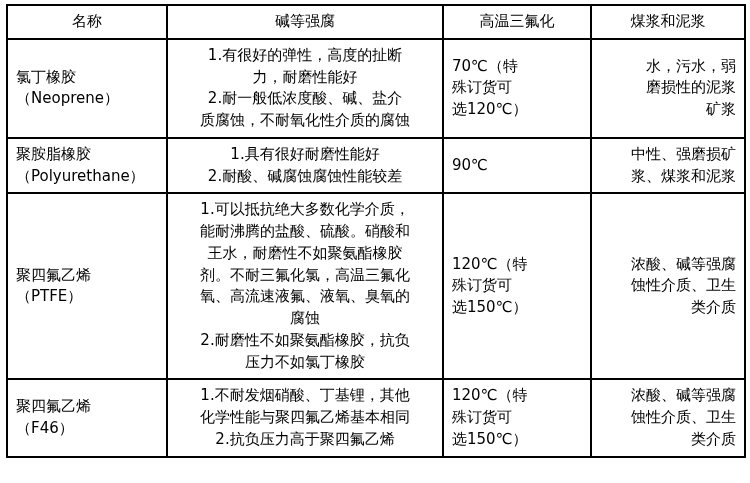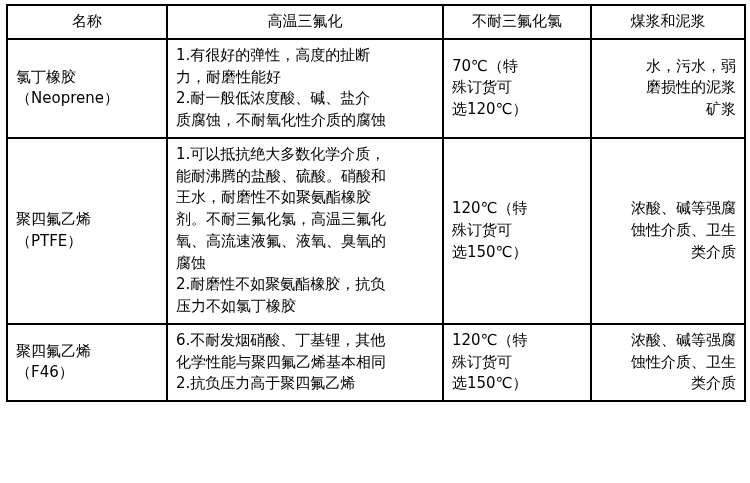--- a/index.html
+++ b/index.html
@@ -43,21 +43,21 @@
   col.c2 { width: 276px; }
   col.c3 { width: 148px; }
   col.c4 { width: 154px; }
 
   td.name {
     text-align: left;
     font-size: 15px;
     line-height: 1.5;
   }
   td.perf {
-    text-align: left;
+    text-align: center;
     font-size: 14.6px;
     line-height: 1.5;
   }
   td.temp {
     text-align: left;
     font-size: 15px;
     line-height: 1.5;
   }
   td.scope {
     text-align: right;
@@ -73,22 +73,22 @@
   <table class="spec">
     <colgroup>
       <col class="c1">
         <col class="c2">
         <col class="c3">
         <col class="c4">
     </colgroup>
     <thead>
       <tr>
         <th>名称</th>
+        <th>碱等强腐</th>
         <th>高温三氟化</th>
-        <th>不耐三氟化氯</th>
         <th>煤浆和泥浆</th>
       </tr>
     </thead>
     <tbody>
 
       <tr>
         <td class="name">
           <span class="line">氯丁橡胶</span>
           <span class="line">（Neoprene）</span>
         </td>
@@ -103,20 +103,37 @@
           <span class="line">殊订货可</span>
           <span class="line">选120℃）</span>
         </td>
         <td class="scope">
           <span class="line">水，污水，弱</span>
           <span class="line">磨损性的泥浆</span>
           <span class="line">矿浆</span>
         </td>
       </tr>
 
+      <tr>
+        <td class="name">
+          <span class="line">聚胺脂橡胶</span>
+          <span class="line">（Polyurethane）</span>
+        </td>
+        <td class="perf">
+          <span class="line">1.具有很好耐磨性能好</span>
+          <span class="line">2.耐酸、碱腐蚀腐蚀性能较差</span>
+        </td>
+        <td class="temp">
+          <span class="line">90℃</span>
+        </td>
+        <td class="scope">
+          <span class="line">中性、强磨损矿</span>
+          <span class="line">浆、煤浆和泥浆</span>
+        </td>
+      </tr>
 
       <tr>
         <td class="name">
           <span class="line">聚四氟乙烯</span>
           <span class="line">（PTFE）</span>
         </td>
         <td class="perf">
           <span class="line">1.可以抵抗绝大多数化学介质，</span>
           <span class="line">能耐沸腾的盐酸、硫酸。硝酸和</span>
           <span class="line">王水，耐磨性不如聚氨酯橡胶</span>
@@ -137,21 +154,21 @@
           <span class="line">类介质</span>
         </td>
       </tr>
 
       <tr>
         <td class="name">
           <span class="line">聚四氟乙烯</span>
           <span class="line">（F46）</span>
         </td>
         <td class="perf">
-          <span class="line">6.不耐发烟硝酸、丁基锂，其他</span>
+          <span class="line">1.不耐发烟硝酸、丁基锂，其他</span>
           <span class="line">化学性能与聚四氟乙烯基本相同</span>
           <span class="line">2.抗负压力高于聚四氟乙烯</span>
         </td>
         <td class="temp">
           <span class="line">120℃（特</span>
           <span class="line">殊订货可</span>
           <span class="line">选150℃）</span>
         </td>
         <td class="scope">
           <span class="line">浓酸、碱等强腐</span>

